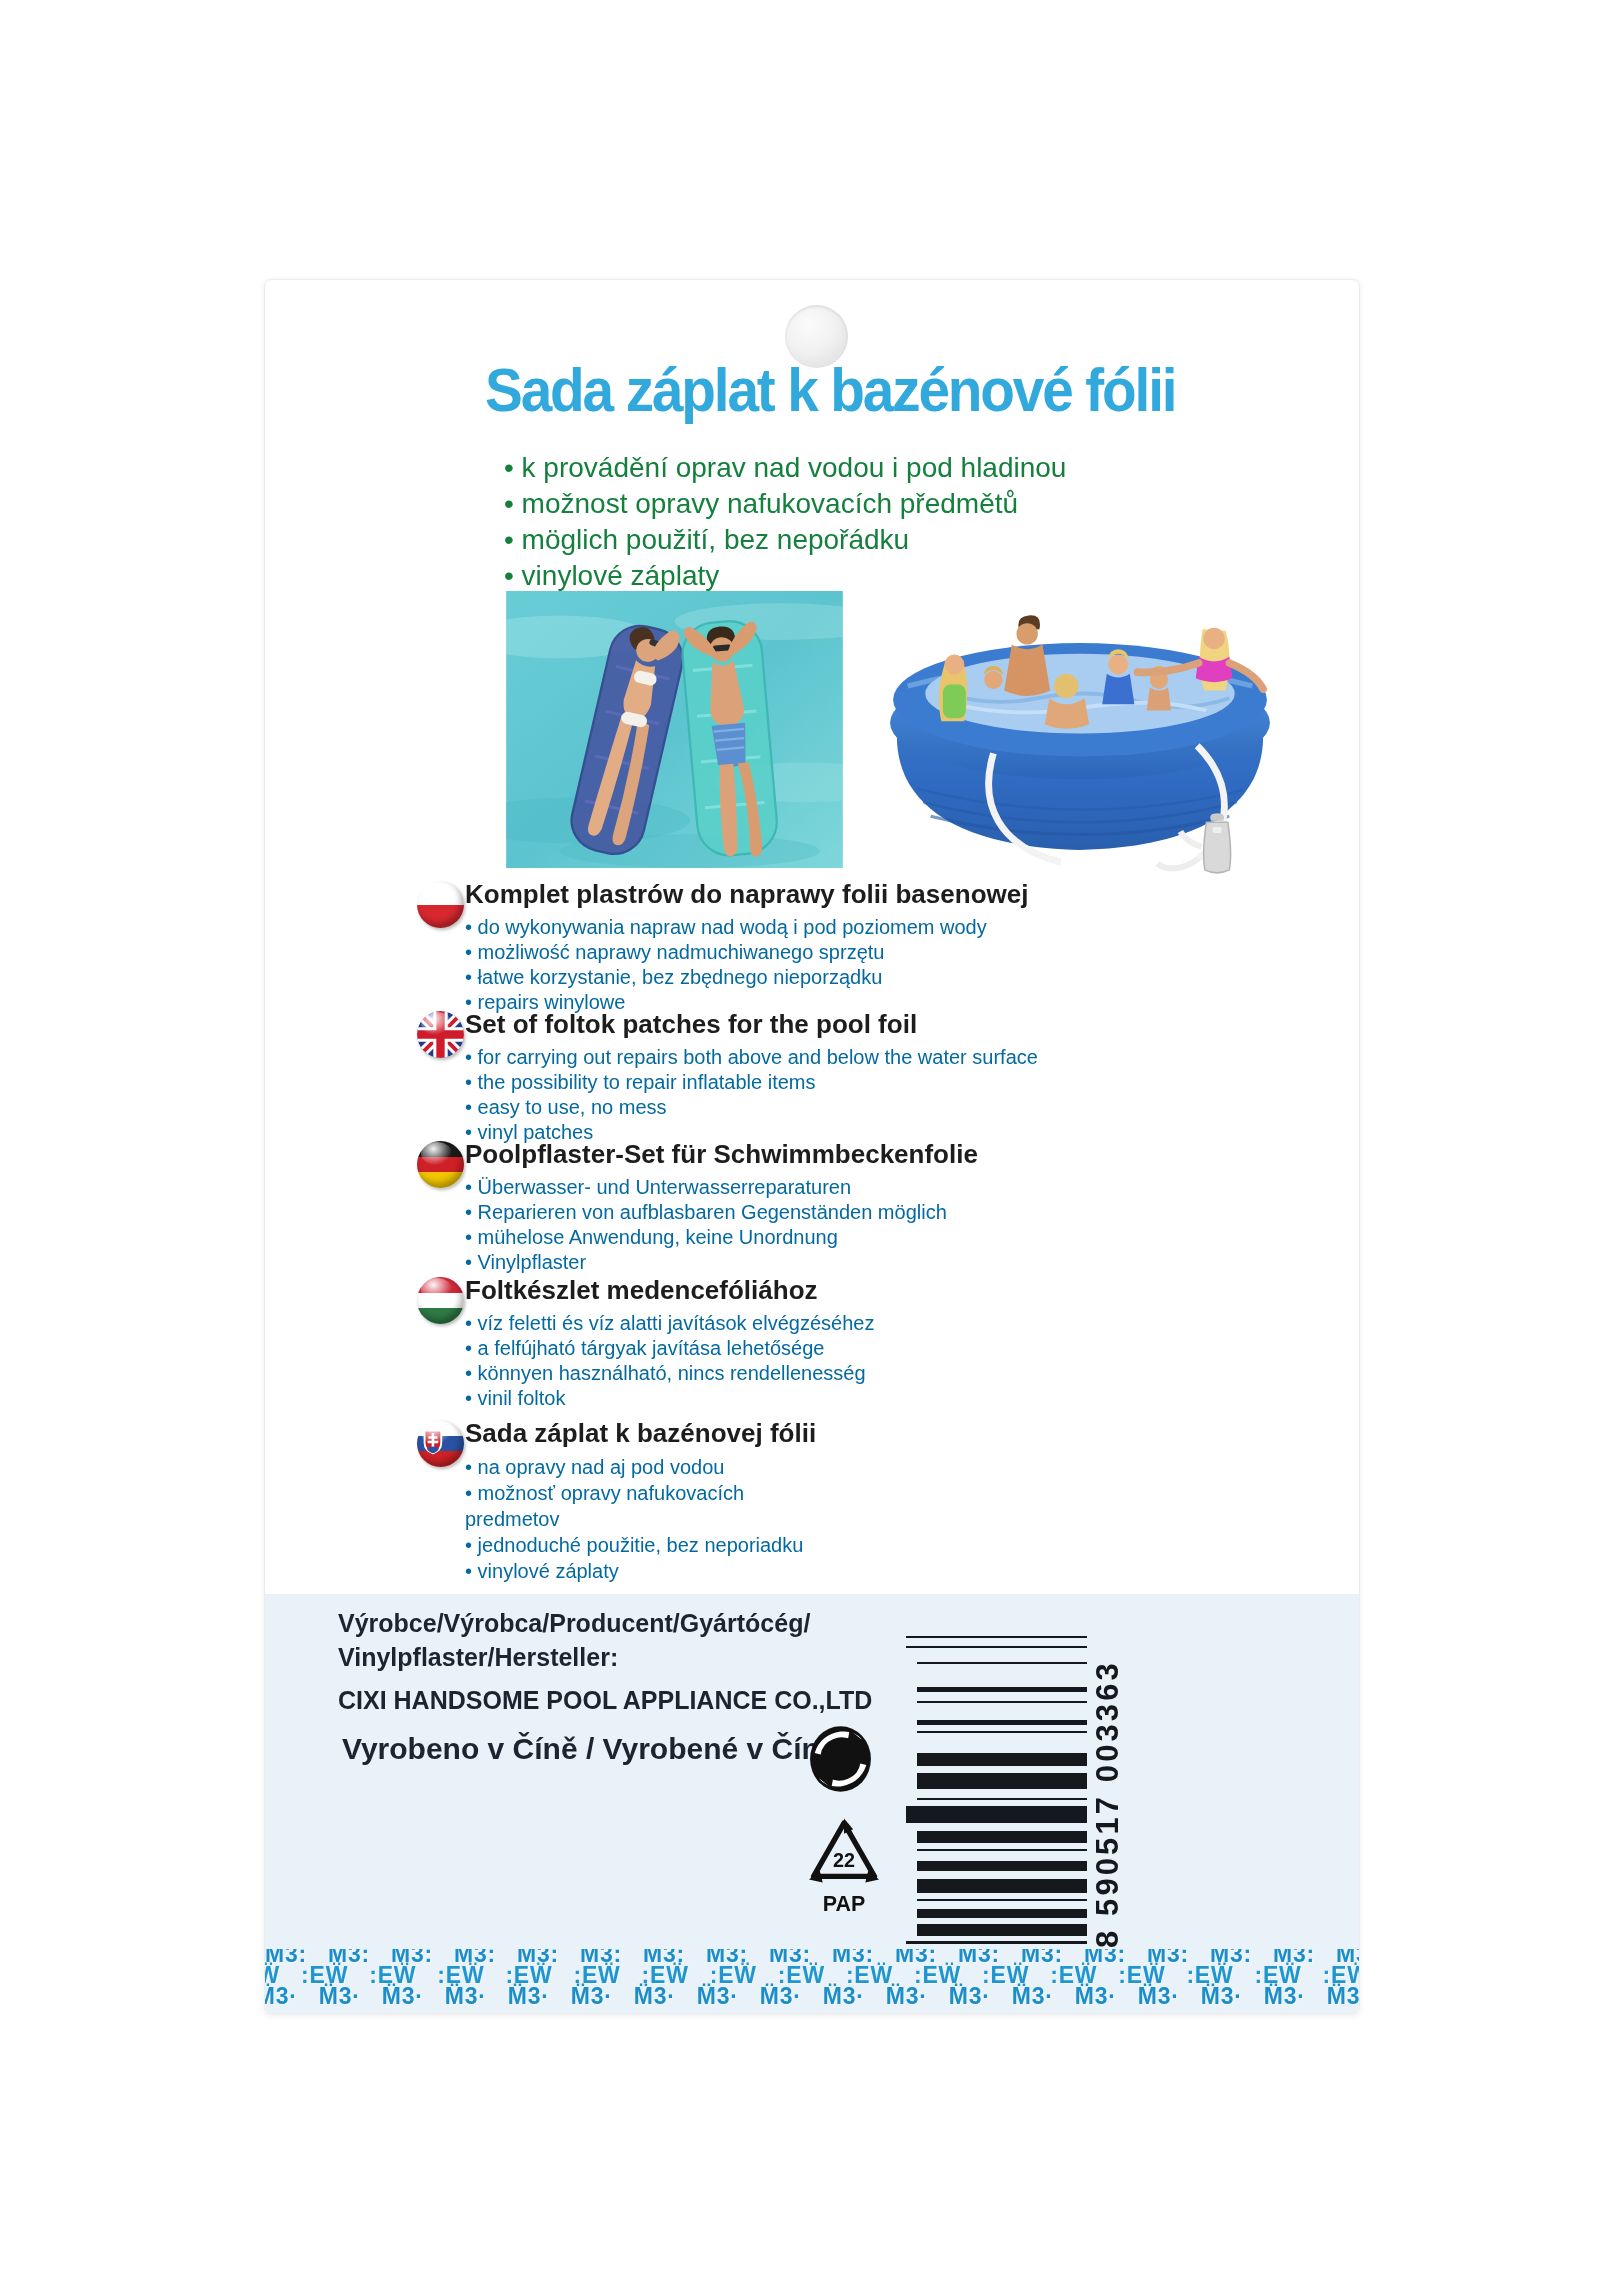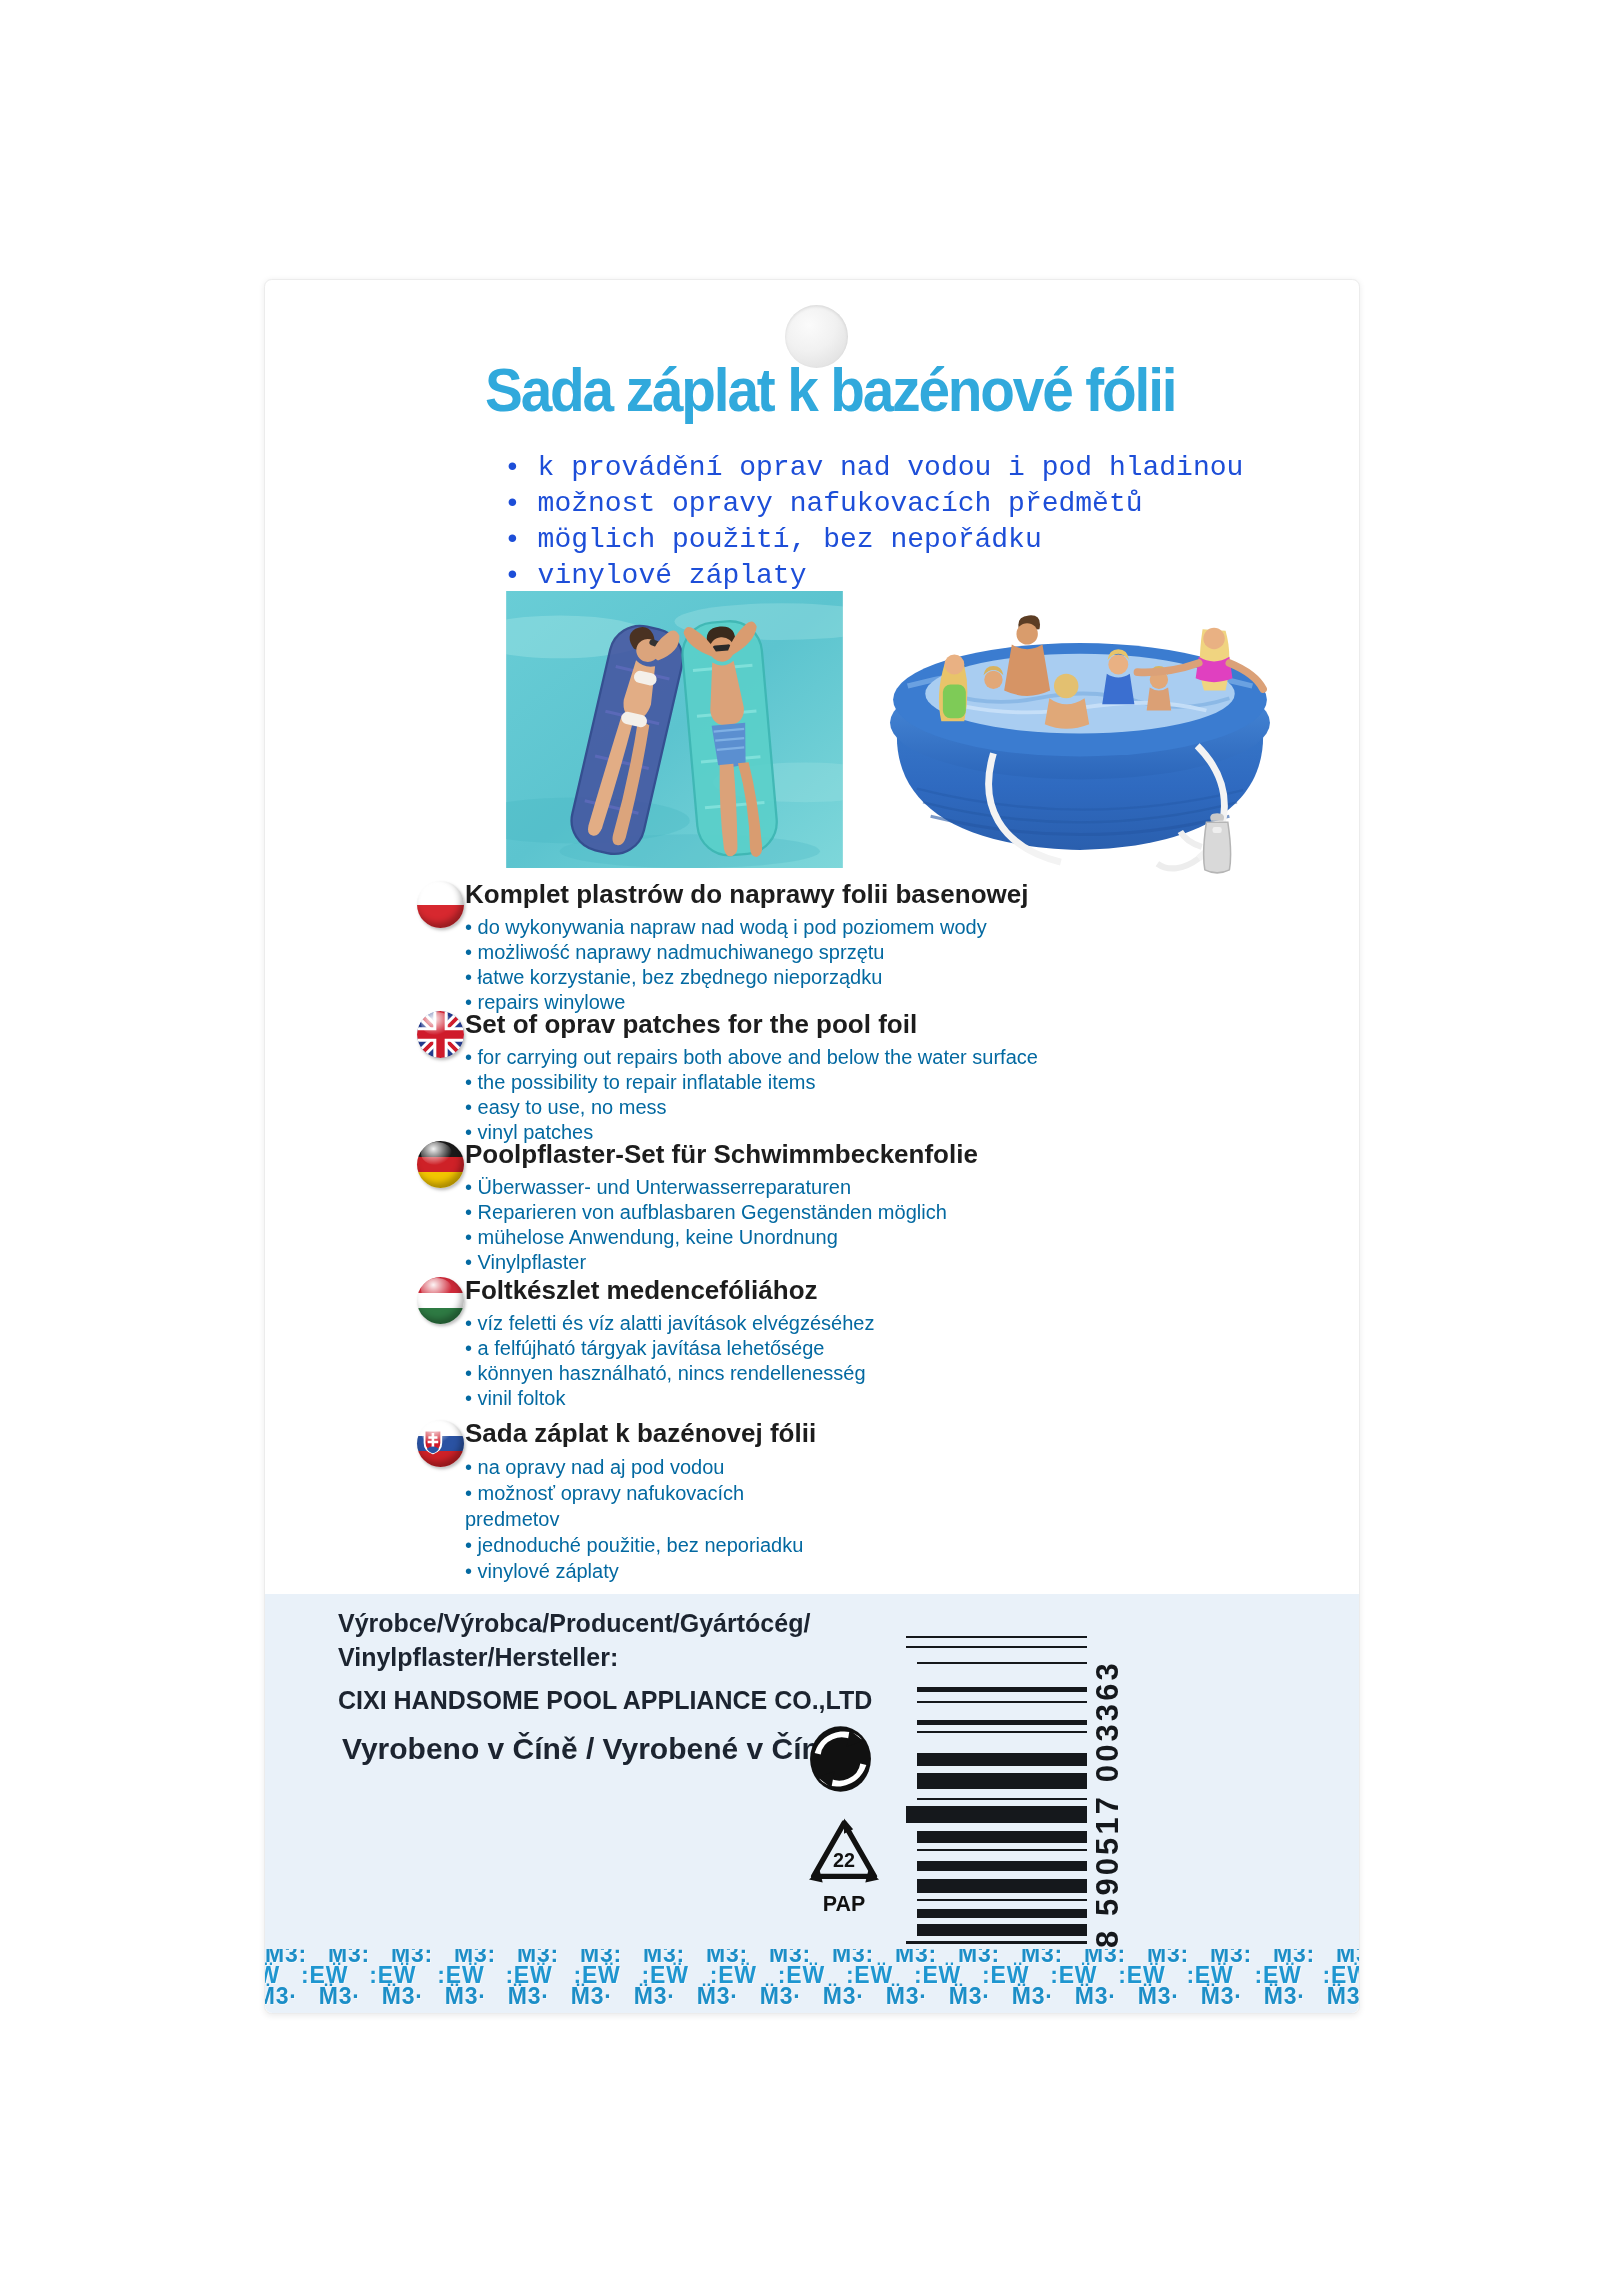--- a/index.html
+++ b/index.html
@@ -17,21 +17,21 @@
     position:absolute;left:520px;top:25px;width:63px;height:63px;border-radius:50%;
     background:radial-gradient(circle at 38% 32%, #fbfbfb 0%, #f1f1f1 45%, #e2e2e2 80%, #d9d9d9 100%);
     box-shadow:inset 0 1.5px 3.1px rgba(0,0,0,0.10);
   }
   .page-title{
     position:absolute;left:220px;top:75px;margin:0;
     font-size:61px;font-weight:700;letter-spacing:-2.3px;color:#31A9DC;
     transform:scaleX(0.93);transform-origin:left center;white-space:nowrap;
   }
   .cz-bullets{position:absolute;left:239px;top:170px;list-style:none;margin:0;padding:0;}
-  .cz-bullets li{font-size:28px;line-height:36px;color:#1d4ed8;font-family:Liberation Mono, monospace;}
+  .cz-bullets li{font-size:28px;line-height:36px;color:#15803d;}
   .bullet::before{content:"• ";}
   
   .photo-left{position:absolute;left:241px;top:311px;width:337px;height:277px;}
   .photo-right{position:absolute;left:612px;top:314px;width:406px;height:282px;}
   
   .section{position:absolute;left:152px;width:903px;}
   .sec-pl{top:599px;} .sec-en{top:729px;} .sec-de{top:859px;} .sec-hu{top:995px;} .sec-sk{top:1138px;}
   .flag{
     position:absolute;left:0;top:1.5px;width:47px;height:47px;border-radius:50%;overflow:hidden;
     box-shadow:inset -3.1px -4.6px 6.1px rgba(0,0,0,0.30), 1.5px 2.3px 3.1px rgba(0,0,0,0.25);
@@ -237,21 +237,21 @@
         <g clip-path="url(#ukc)">
           <rect width="62" height="62" fill="#243b8c"></rect>
           <path d="M0,0 62,62 M62,0 0,62" stroke="#ffffff" stroke-width="13"></path>
           <path d="M0,0 62,62 M62,0 0,62" stroke="#cf1b2b" stroke-width="5"></path>
           <path d="M31,0 V62 M0,31 H62" stroke="#ffffff" stroke-width="19"></path>
           <path d="M31,0 V62 M0,31 H62" stroke="#cf1b2b" stroke-width="11"></path>
         </g>
       </svg>
     </div>
     <div class="sec-content">
-      <h2 class="sec-heading">Set of oprav patches for the pool foil</h2>
+      <h2 class="sec-heading">Set of foltok patches for the pool foil</h2>
       <ul class="sec-bullets">
         <li class="bullet">for carrying out repairs both above and below the water surface</li>
         <li class="bullet">the possibility to repair inflatable items</li>
         <li class="bullet">easy to use, no mess</li>
         <li class="bullet">vinyl patches</li>
       </ul>
     </div>
   </div>
 
   <div class="section sec-de">

